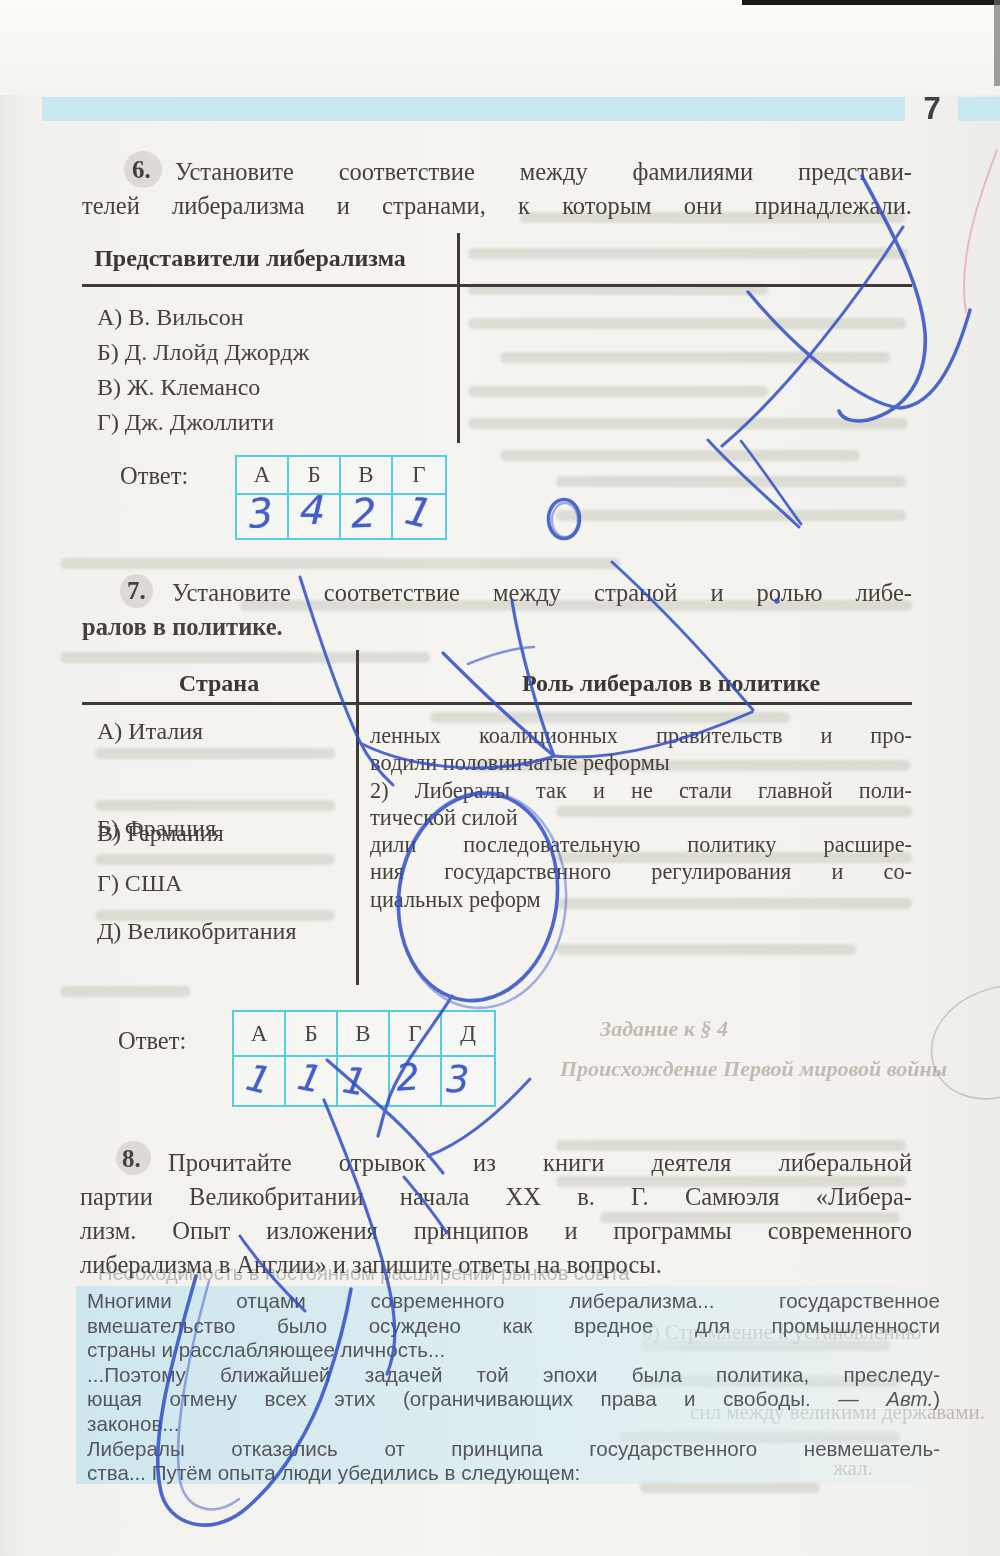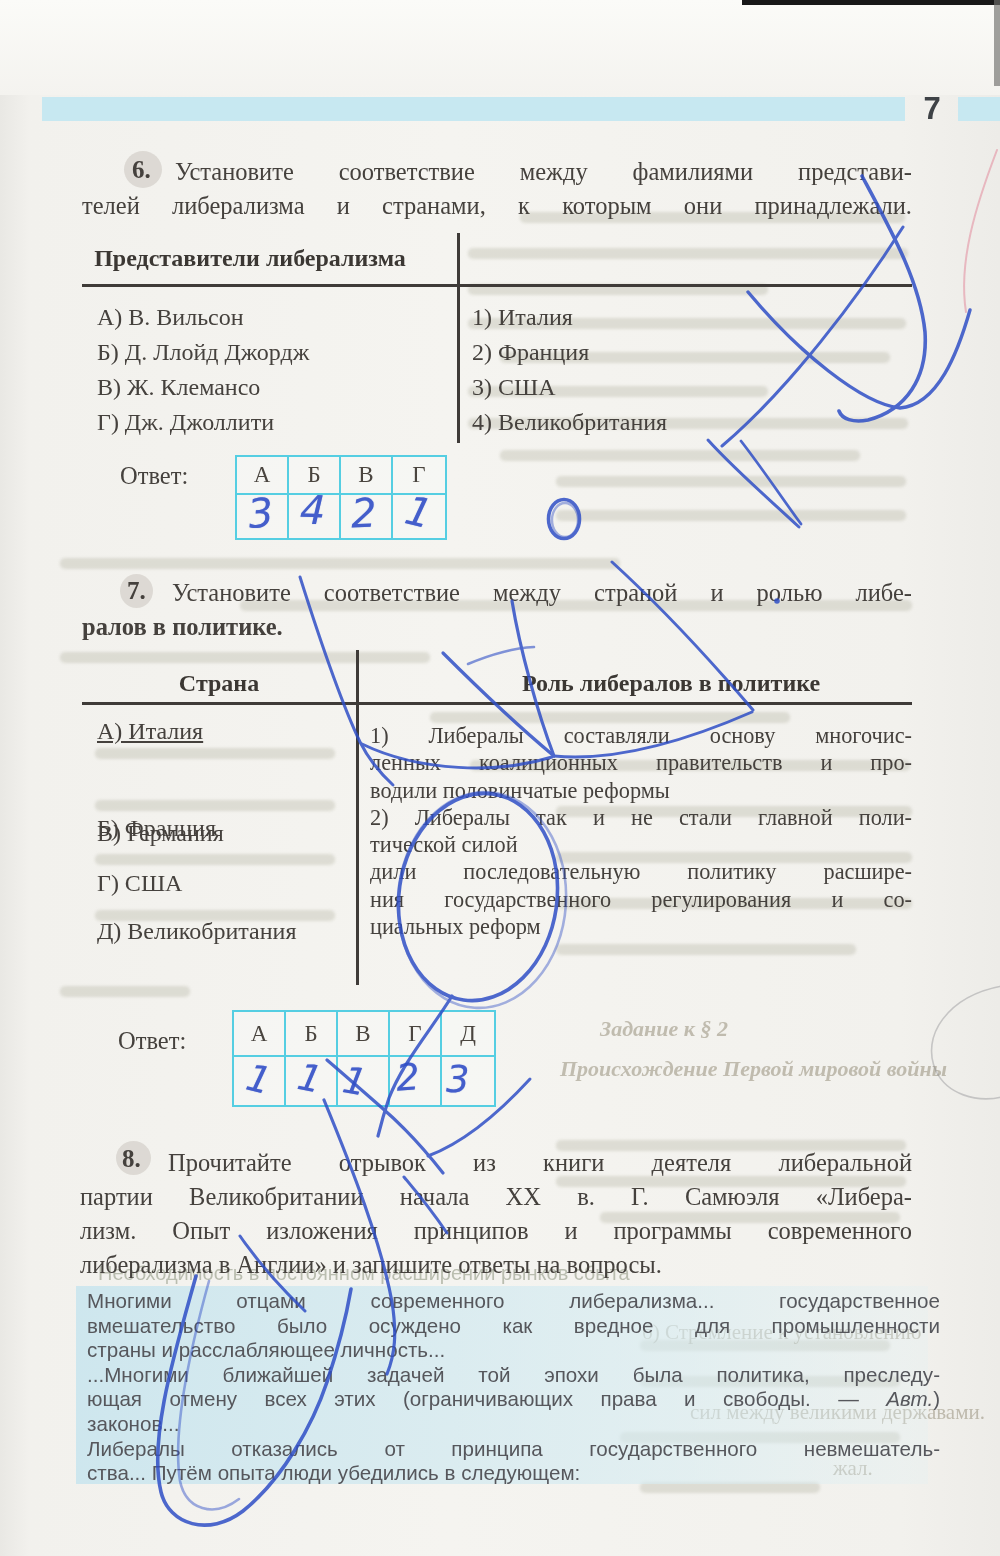--- a/index.html
+++ b/index.html
@@ -94,26 +94,20 @@
   <div class="abs hdr" style="left:90px;top:245px;width:320px;">Представители либерализма</div>
   <div class="abs rule" style="left:82px;top:284px;width:830px;"></div>
   <div class="abs vrule" style="left:457px;top:233px;height:210px;"></div>
 
   <div class="abs items" style="left:97px;top:300px;line-height:35px;">
     <div>А) В. Вильсон</div>
     <div>Б) Д. Ллойд Джордж</div>
     <div>В) Ж. Клемансо</div>
     <div>Г) Дж. Джоллити</div>
   </div>
-  <div class="abs items" style="left:472px;top:300px;line-height:35px;">
-    <div>1) Италия</div>
-    <div>2) Франция</div>
-    <div>3) США</div>
-    <div>4) Великобритания</div>
-  </div>
 
   <div class="abs anslabel" style="left:120px;top:462px;">Ответ:</div>
   <div class="abs anstable" style="left:235px;top:455px;grid-template-columns:repeat(4,52px);grid-template-rows:38px 43px;">
     <div class="cell">А</div>
     <div class="cell">Б</div>
     <div class="cell">В</div>
     <div class="cell last">Г</div>
     <div class="cell bot"></div>
     <div class="cell bot"></div>
     <div class="cell bot"></div>
@@ -128,28 +122,27 @@
   <div class="abs num-oval" style="left:120px;top:574px;width:33px;height:34px;"></div>
   <div class="abs exnum" style="left:127px;top:577px;">7.</div>
   <div class="abs bodytext jl" style="left:172px;top:576px;width:740px;">Установите соответствие между страной и ролью либе-</div>
   <div class="abs bodytext" style="left:82px;top:610px;width:830px;font-weight:bold;">ралов в политике.</div>
 
   <div class="abs hdr" style="left:82px;top:670px;width:274px;">Страна</div>
   <div class="abs hdr" style="left:430px;top:670px;width:482px;">Роль либералов в политике</div>
   <div class="abs rule" style="left:82px;top:702px;width:830px;"></div>
   <div class="abs vrule" style="left:356px;top:650px;height:335px;"></div>
 
-  <div class="abs items" style="left:97px;top:718px;text-decoration:underline;">А) Италия</div>
+  <div class="abs items" style="left:97px;top:718px;">А) Италия</div>
   <div class="abs items" style="left:97px;top:768px;margin-top:47px;">Б) Франция</div>
   <div class="abs items" style="left:97px;top:820px;">В) Германия</div>
   <div class="abs items" style="left:97px;top:870px;">Г) США</div>
   <div class="abs items" style="left:97px;top:918px;">Д) Великобритания</div>
 
   <div class="abs roles" style="left:370px;top:722px;">
-    <div class="jl">1) Либералы составляли основу многочис-</div>
     <div class="jl">ленных коалиционных правительств и про-</div>
     <div>водили половинчатые реформы</div>
     <div class="jl">2) Либералы так и не стали главной поли-</div>
     <div>тической силой</div>
     <div class="jl">дили последовательную политику расшире-</div>
     <div class="jl">ния государственного регулирования и со-</div>
     <div>циальных реформ</div>
   </div>
 
   <div class="abs anslabel" style="left:118px;top:1027px;">Ответ:</div>
@@ -165,40 +158,40 @@
     <div class="cell bot"></div>
     <div class="cell bot last"></div>
   </div>
 
   <span class="hand" style="left:247px;top:1058px;font-size:37px;transform:rotate(14deg);">1</span>
   <span class="hand" style="left:298px;top:1057px;font-size:37px;transform:rotate(12deg);">1</span>
   <span class="hand" style="left:343px;top:1060px;font-size:37px;transform:rotate(10deg);">1</span>
   <span class="hand" style="left:396px;top:1056px;font-size:37px;transform:rotate(-4deg);">2</span>
   <span class="hand" style="left:446px;top:1058px;font-size:37px;">3</span>
 
-  <div class="bleedtxt" style="left:600px;top:1016px;font-size:22px;font-weight:bold;font-style:italic;">Задание к § 2</div>
+  <div class="bleedtxt" style="left:600px;top:1016px;font-size:22px;font-weight:bold;font-style:italic;">Задание к § 4</div>
   <div class="bleedtxt" style="left:560px;top:1056px;font-size:22px;font-weight:bold;font-style:italic;">Происхождение Первой мировой войны</div>
   <div class="bleedtxt bleed-sans" style="left:98px;top:1262px;font-size:20px;">Необходимость в постоянном расширении рынков сбыта</div>
   <div class="bleedtxt" style="left:642px;top:1320px;font-size:21px;">б) Стремление к установлению</div>
   <div class="bleedtxt" style="left:690px;top:1400px;font-size:21px;">сил между великими державами.</div>
   <div class="bleedtxt" style="left:833px;top:1456px;font-size:21px;">жал.</div>
 
   <div class="abs num-oval" style="left:116px;top:1141px;width:35px;height:34px;"></div>
   <div class="abs exnum" style="left:122px;top:1145px;">8.</div>
   <div class="abs bodytext jl" style="left:168px;top:1146px;width:744px;">Прочитайте отрывок из книги деятеля либеральной</div>
   <div class="abs bodytext jl" style="left:80px;top:1214px;width:832px;">лизм. Опыт изложения принципов и программы современного</div>
   <div class="abs bodytext jl" style="left:80px;top:1180px;width:832px;">партии Великобритании начала XX в. Г. Самюэля «Либера-</div>
   <div class="abs bodytext" style="left:80px;top:1248px;width:832px;">либерализма в Англии» и запишите ответы на вопросы.</div>
 
   <div class="abs quote-bg" style="left:76px;top:1286px;width:852px;height:198px;"></div>
   <div class="abs quote" style="left:87px;top:1289px;">
     <div class="jl">Многими отцами современного либерализма... государственное</div>
     <div class="jl">вмешательство было осуждено как вредное для промышленности</div>
     <div>страны и расслабляющее личность...</div>
-    <div class="jl">...Многими ближайшей задачей той эпохи была политика, преследу-</div>
+    <div class="jl">...Поэтому ближайшей задачей той эпохи была политика, преследу-</div>
     <div class="jl"><span>ющая отмену всех этих (ограничивающих права и свободы. — </span><span class="it">Авт.</span><span>)</span></div>
     <div>законов...</div>
     <div class="jl">Либералы отказались от принципа государственного невмешатель-</div>
     <div>ства... Путём опыта люди убедились в следующем:</div>
   </div>
 
   <svg class="pen" width="1000" height="1556" viewBox="0 0 1000 1556">
     <g stroke="#2f4ec6" fill="none" stroke-linecap="round" opacity="0.85">
       <path stroke-width="3.6" d="M862,176 C892,232 920,282 925,332 C928,378 906,410 868,420 C853,423 842,419 839,411"></path>
       <path stroke-width="3.4" d="M748,292 C798,352 862,404 900,408 C938,405 958,352 970,310"></path>

